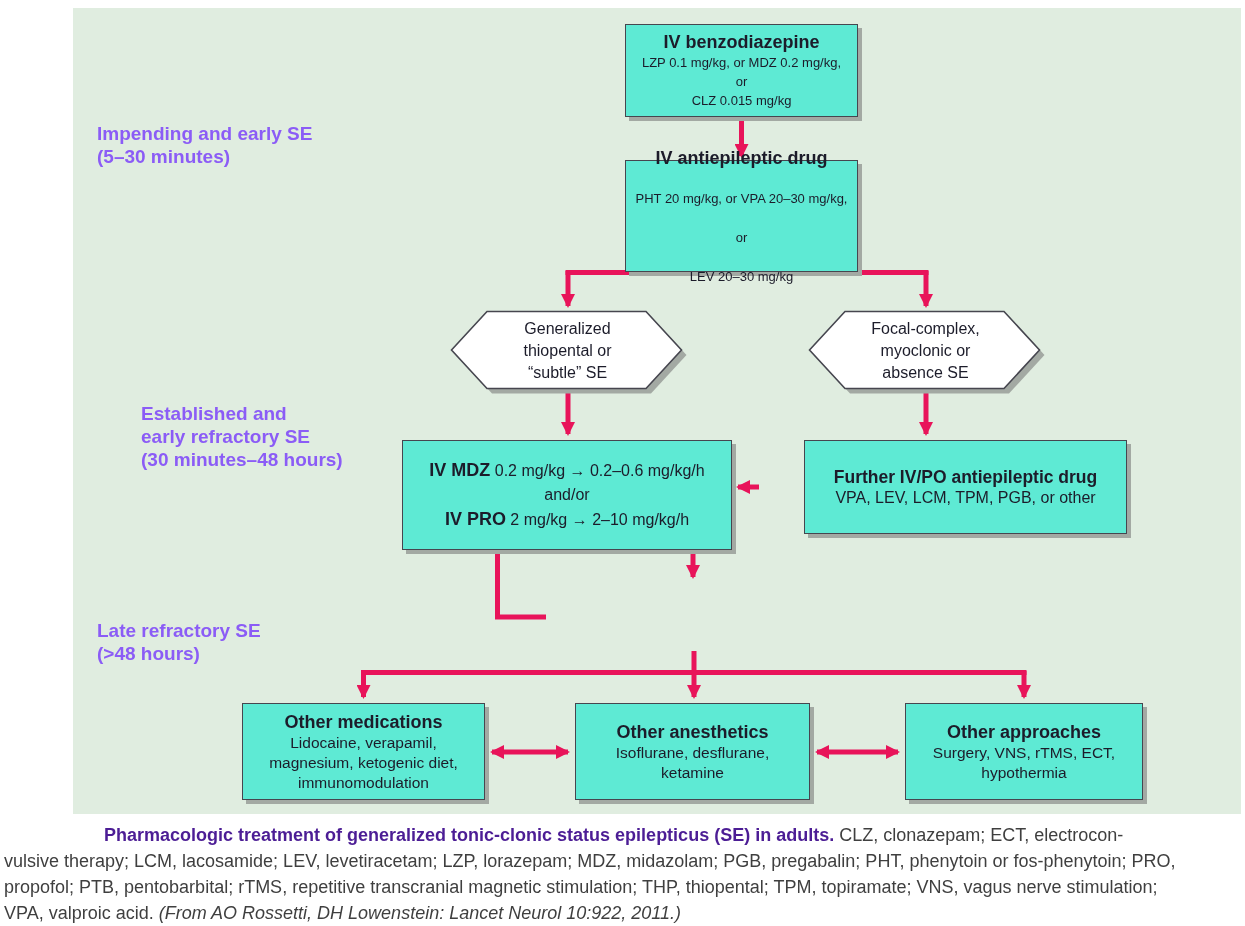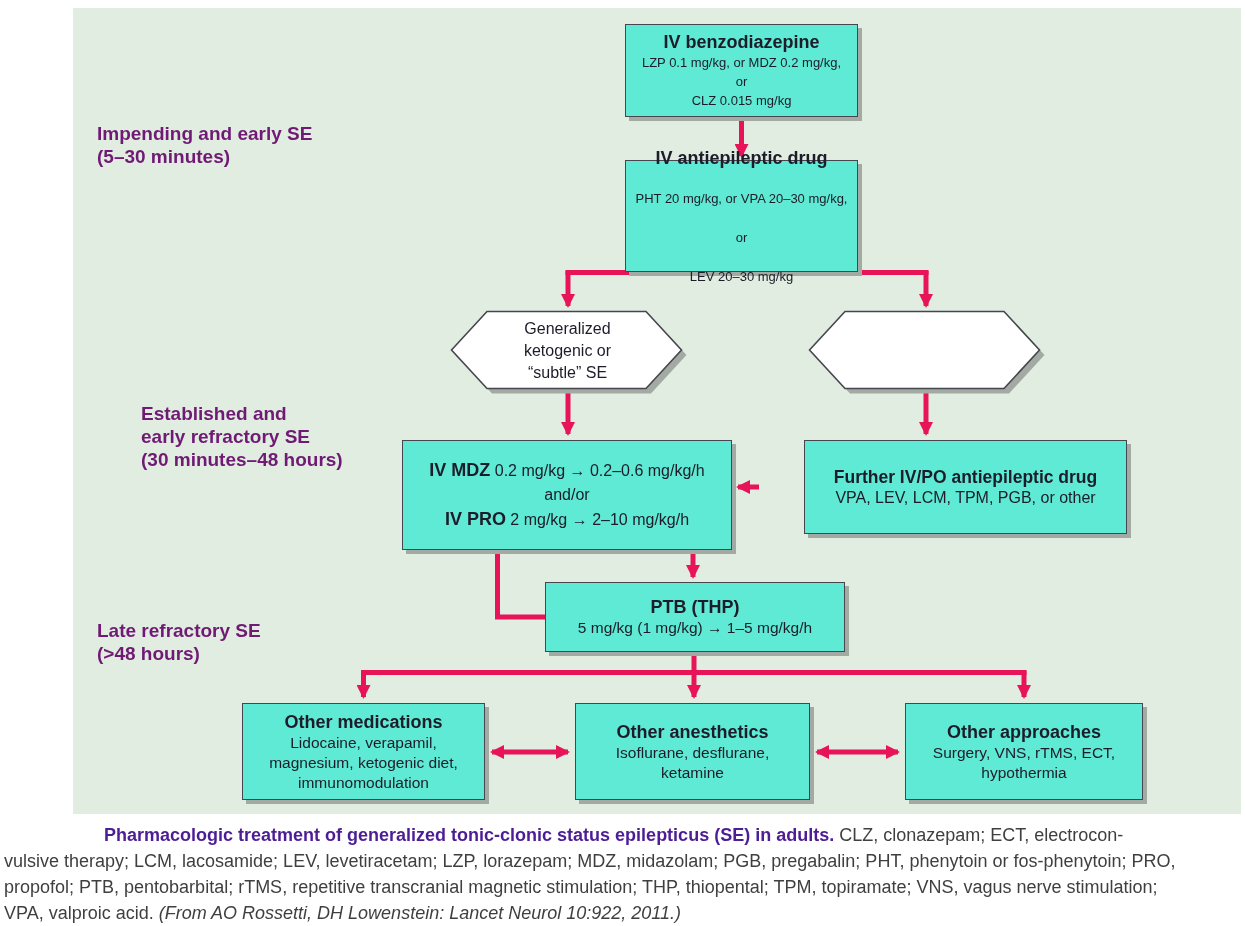--- a/index.html
+++ b/index.html
@@ -32,21 +32,21 @@
   .mix-line{font-size:16px;line-height:24px;}
   .mix-line b{font-size:18px;}
   .hex-wrap{position:absolute;width:241px;height:86px;}
   .hex-wrap svg{position:absolute;left:0;top:0;}
   .hex-text{
     position:absolute;left:2px;top:2px;width:231px;height:78px;
     display:flex;flex-direction:column;align-items:center;justify-content:center;
     text-align:center;font-size:16px;line-height:22px;
   }
   .stage-label{
-    position:absolute;font-weight:bold;font-size:19px;line-height:23px;color:#701a75;
+    position:absolute;font-weight:bold;font-size:19px;line-height:23px;color:#8b5cf6;
   }
   .caption{position:absolute;left:4px;top:822px;width:1240px;color:var(--caption-ink);
     font-size:18px;line-height:26px;white-space:nowrap;}
   .caption .cap-line1{padding-left:100px;}
   .caption b{color:#4c1d95;}
   .caption i{font-style:italic;}
 </style>
 </head>
 <body>
 
@@ -107,47 +107,48 @@
     <div class="box-line">LEV 20–30 mg/kg</div>
   </div>
 
   <div class="hex-wrap" style="left:450px;top:310px;">
     <svg width="241" height="86">
       <polygon points="1.5,40 37,1.5 196,1.5 231.5,40 196,78.5 37,78.5" transform="translate(5,5)" fill="var(--shadow)" stroke="none"></polygon>
       <polygon points="1.5,40 37,1.5 196,1.5 231.5,40 196,78.5 37,78.5" fill="#ffffff" stroke="var(--border)" stroke-width="1.6"></polygon>
     </svg>
     <div class="hex-text">
       <div>Generalized</div>
-      <div>ketogenic or</div>
+      <div>thiopental or</div>
       <div>“subtle” SE</div>
     </div>
   </div>
 
   <div class="hex-wrap" style="left:808px;top:310px;">
     <svg width="241" height="86">
       <polygon points="1.5,40 37,1.5 196,1.5 231.5,40 196,78.5 37,78.5" transform="translate(5,5)" fill="var(--shadow)" stroke="none"></polygon>
       <polygon points="1.5,40 37,1.5 196,1.5 231.5,40 196,78.5 37,78.5" fill="#ffffff" stroke="var(--border)" stroke-width="1.6"></polygon>
     </svg>
+    <div class="hex-text">
+      <div>Focal-complex,</div>
+      <div>myoclonic or</div>
+      <div>absence SE</div>
+    </div>
   </div>
 
   <div class="box" style="left:402px;top:440px;width:330px;height:110px;">
     <div class="mix-line"><b>IV MDZ</b><span> 0.2 mg/kg → 0.2–0.6 mg/kg/h</span></div>
     <div class="mix-line">and/or</div>
     <div class="mix-line"><b>IV PRO</b><span> 2 mg/kg → 2–10 mg/kg/h</span></div>
   </div>
 
   <div class="box" style="left:804px;top:440px;width:323px;height:94px;">
     <div class="box-title sm">Further IV/PO antiepileptic drug</div>
     <div class="box-line md" style="font-size:16px;">VPA, LEV, LCM, TPM, PGB, or other</div>
   </div>
 
-  <div class="box" style="left:545px;top:582px;width:300px;height:70px;">
-    <div class="box-title">PTB (THP)</div>
-    <div class="box-line md">5 mg/kg (1 mg/kg) → 1–5 mg/kg/h</div>
-  </div>
 
   <div class="box" style="left:242px;top:703px;width:243px;height:97px;">
     <div class="box-title">Other medications</div>
     <div class="box-line md">Lidocaine, verapamil,</div>
     <div class="box-line md">magnesium, ketogenic diet,</div>
     <div class="box-line md">immunomodulation</div>
   </div>
 
   <div class="box" style="left:575px;top:703px;width:235px;height:97px;">
     <div class="box-title">Other anesthetics</div>

